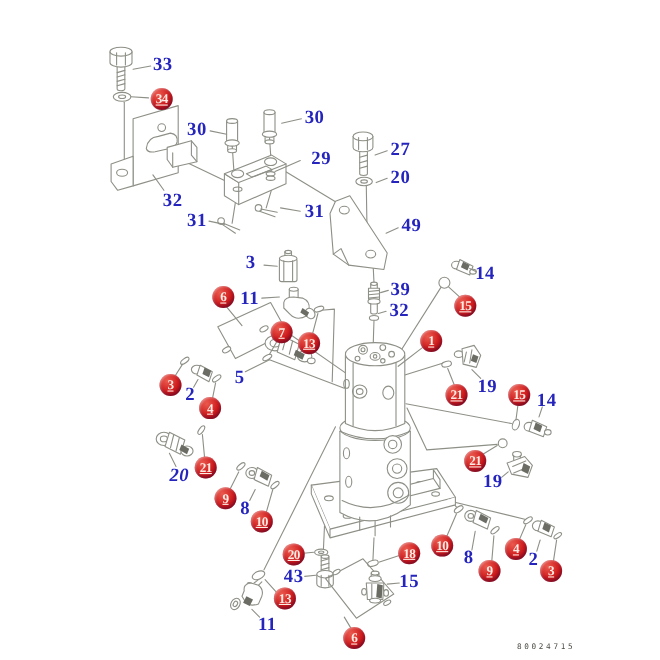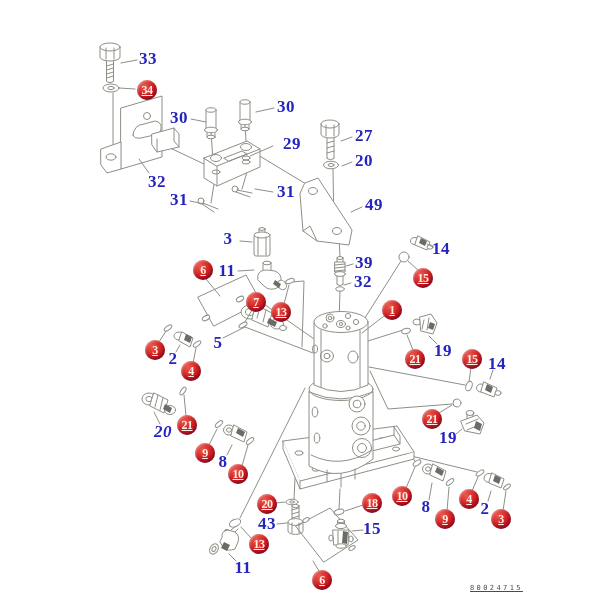--- a/index.html
+++ b/index.html
@@ -9,21 +9,21 @@
   .lbl{position:absolute;transform:translate(-50%,-50%);
        font:bold 17px "Liberation Serif",serif;color:var(--label-color,#2525bd);
        letter-spacing:0.5px;white-space:nowrap;user-select:none;}
   .badge{position:absolute;transform:translate(-50%,-50%);width:20px;height:20px;border-radius:50%;
        background:radial-gradient(circle at 35% 30%, #ea5a4e 0%, #cf1a1c 55%, #8e0d12 100%);
        color:var(--badge-text,#ffece4);font:bold 12px "Liberation Serif",serif;
        display:flex;align-items:center;justify-content:center;letter-spacing:-0.5px;
        box-shadow:inset -1px -2px 3px rgba(70,0,50,.45), inset 1px 1px 2px rgba(255,255,255,.4);
        user-select:none;text-decoration:underline;}
   .drawing-number{position:absolute;left:470px;top:584px;
-       font:7px "DejaVu Sans Mono",monospace;letter-spacing:2.4px;color:#4a4d44;text-decoration:underline;}
+       font:7px "DejaVu Sans Mono",monospace;letter-spacing:2.4px;color:#4a4d44;}
 </style>
 </head>
 <body>
 
 <div class="stage">
 
   <svg class="art" width="600" height="600" viewBox="0 0 600 600">
     <g stroke="#8d9086" stroke-width="1" fill="none" stroke-linecap="round" stroke-linejoin="round">
 
       <g>

